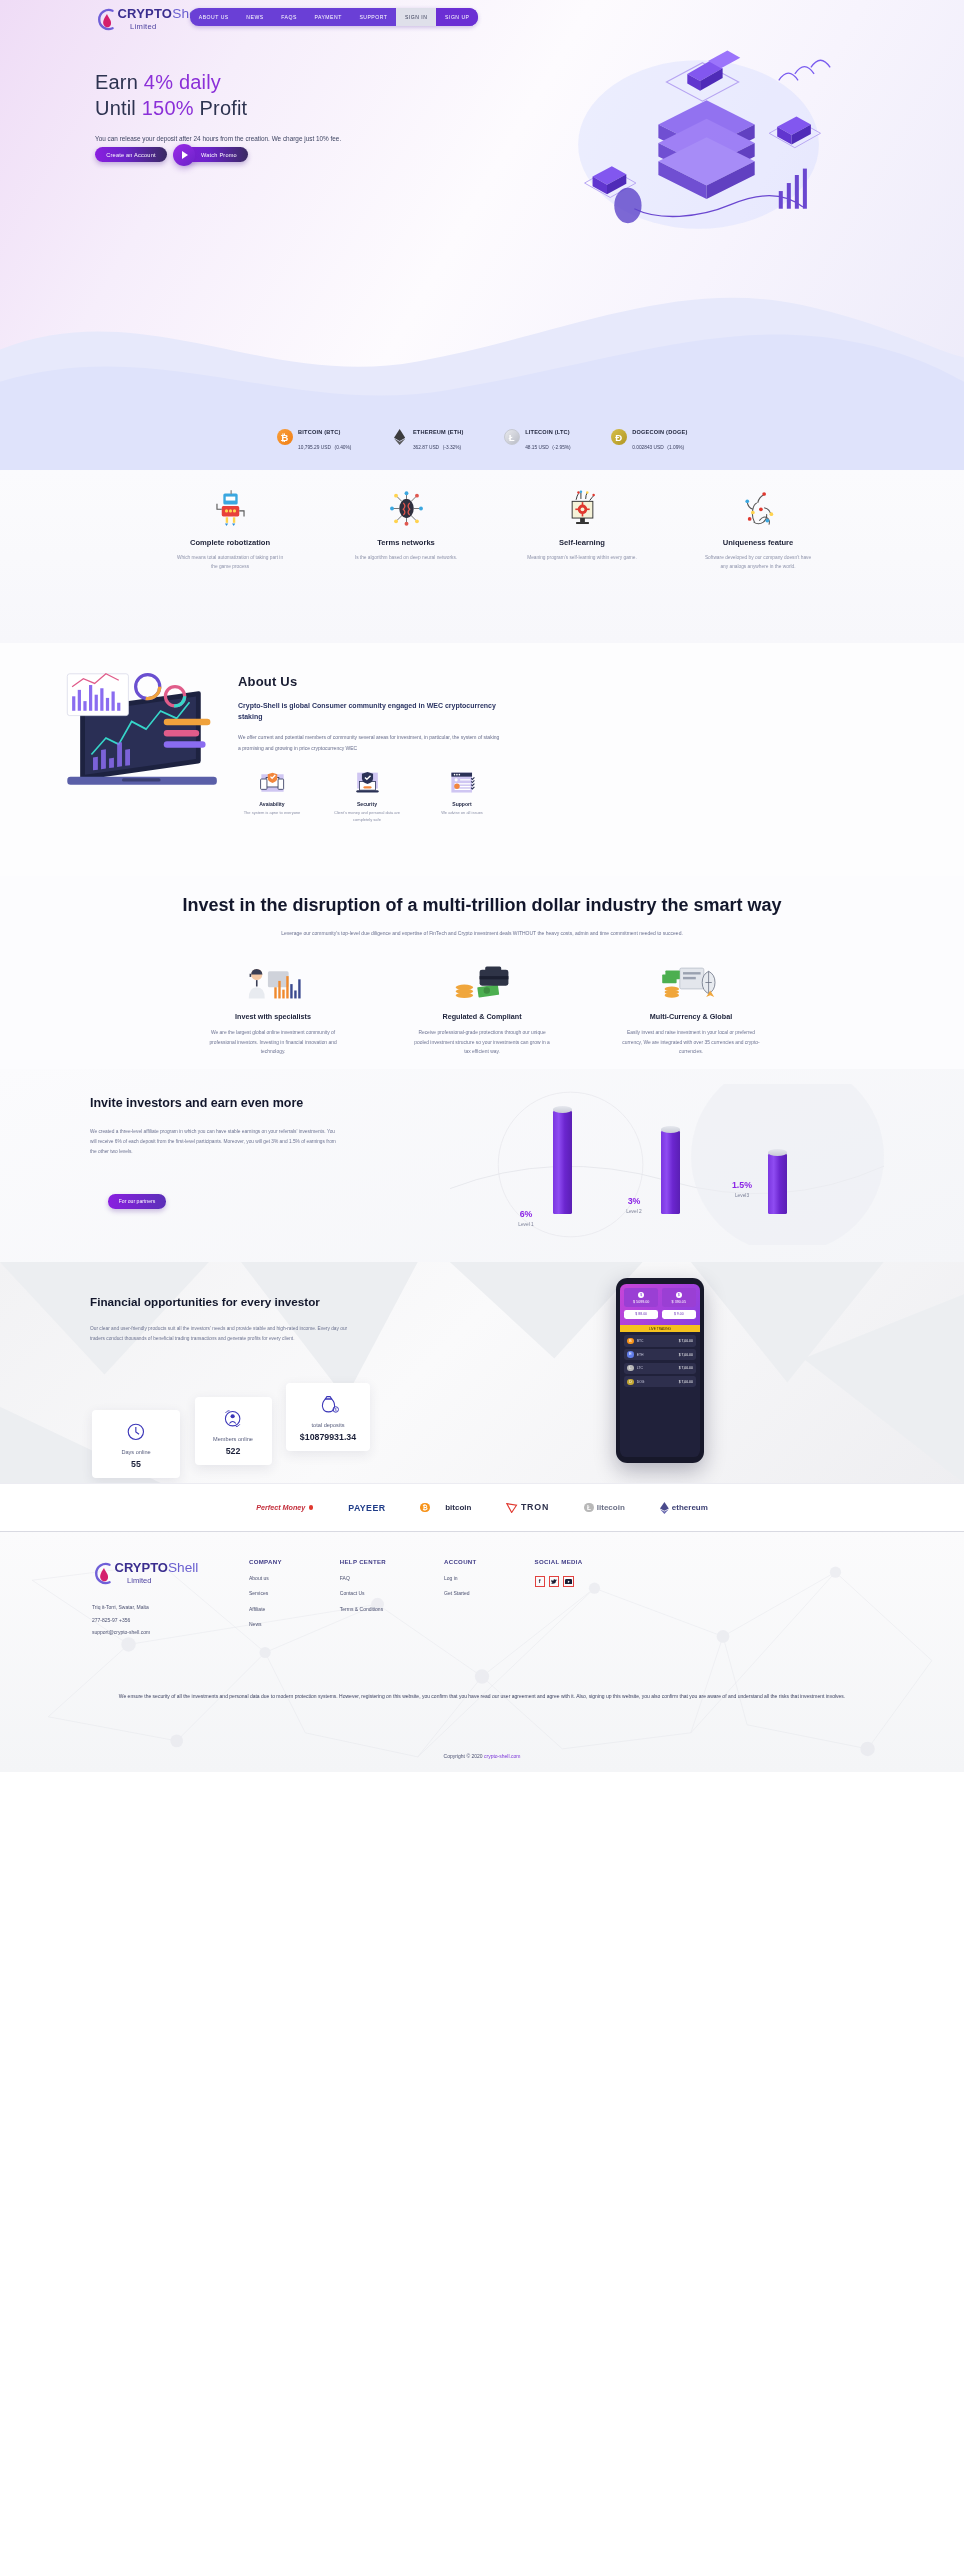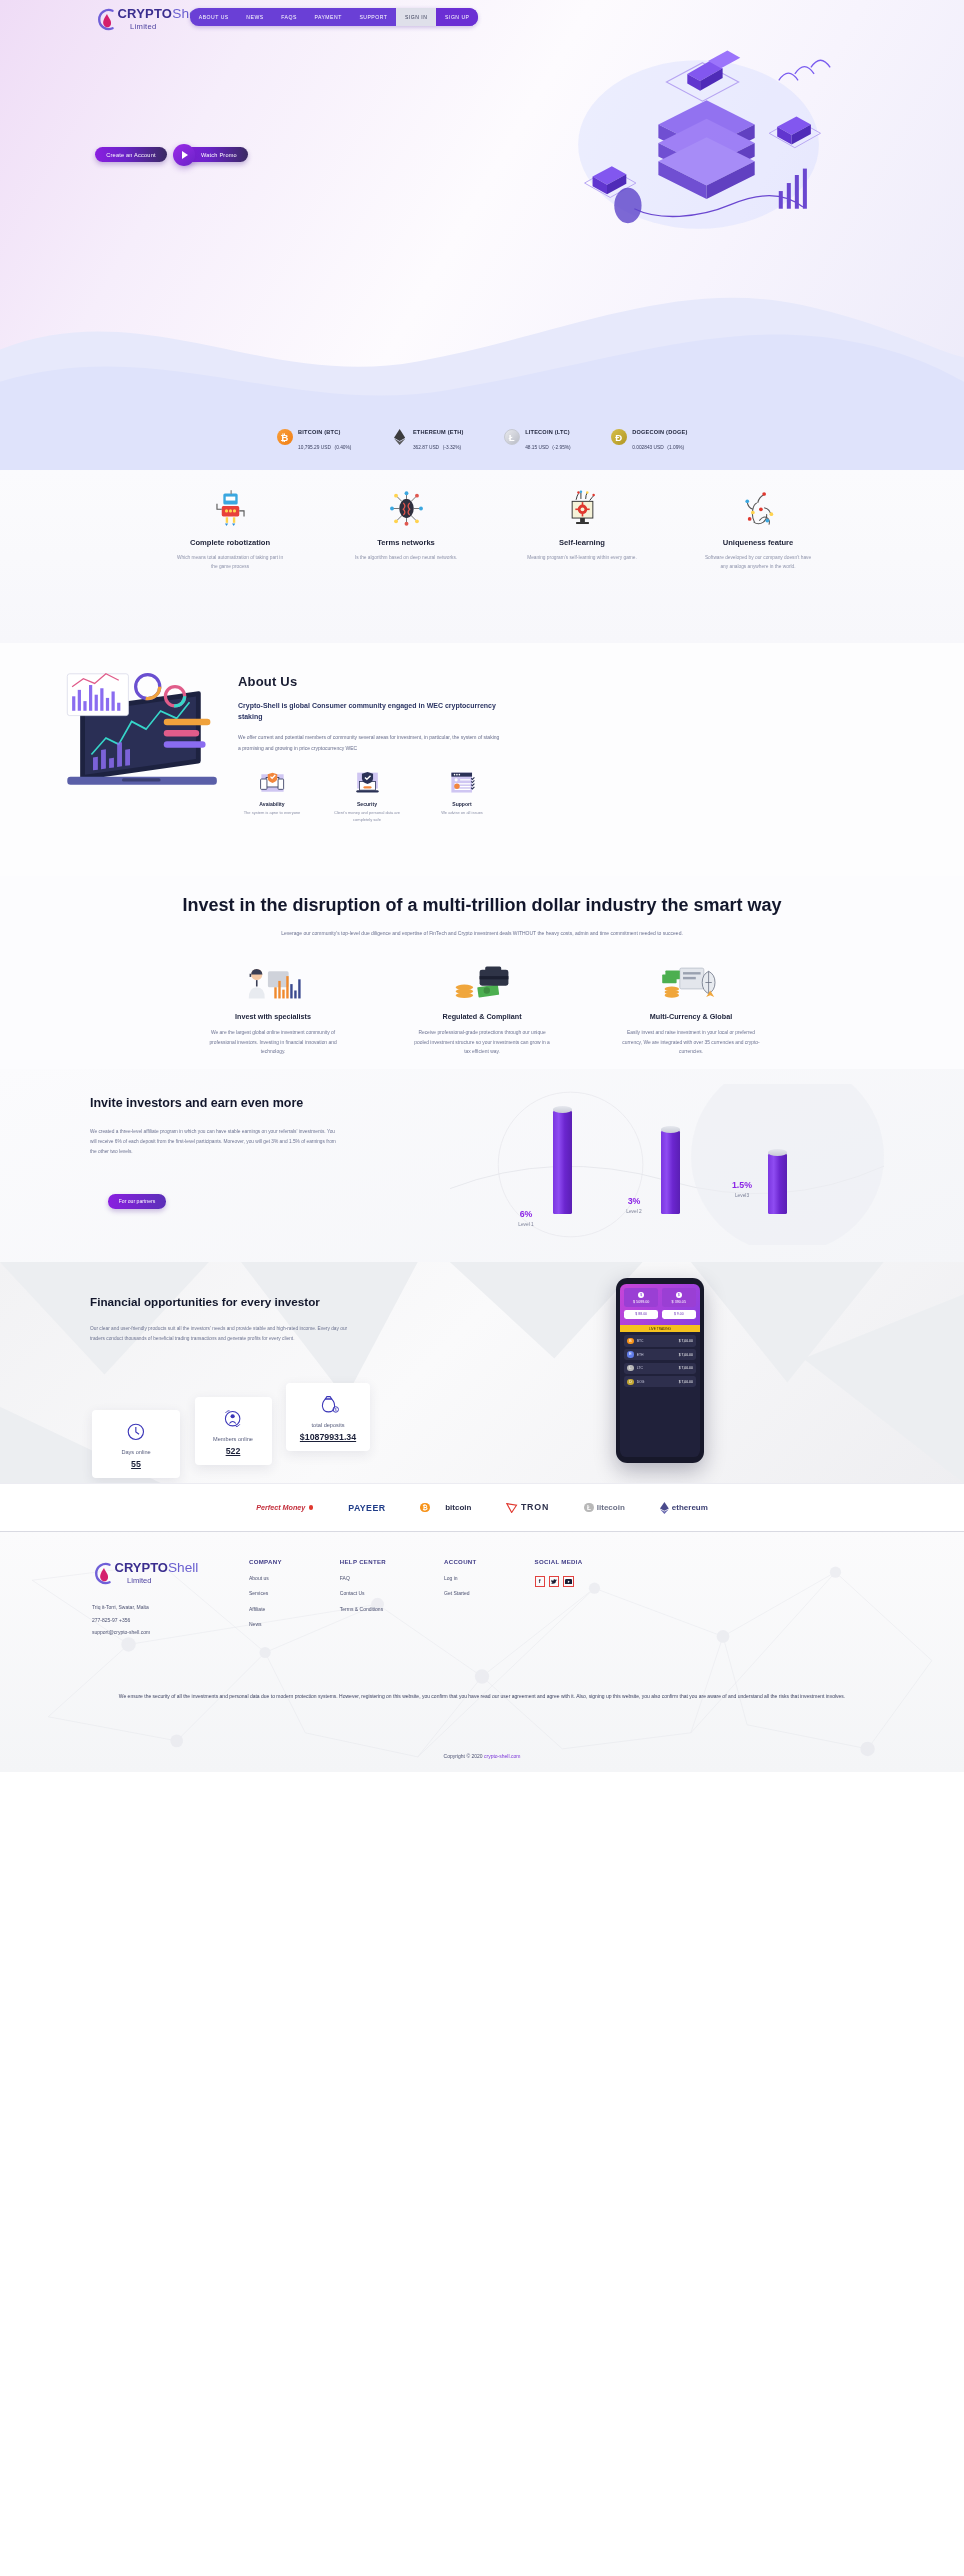--- a/index.html
+++ b/index.html
@@ -126,21 +126,21 @@
 
   
   #stats { height:221px; background:linear-gradient(135deg,#f2f2f4,#fafafb 45%,#eeeef1); overflow:hidden; }
   .st-copy { position:absolute; left:90px; top:32px; width:265px; }
   .st-copy h2 { font-size:11.7px; font-weight:700; color:#13172c; line-height:1.42; }
   .st-copy p { margin-top:13px; font-size:4.8px; line-height:2.1; color:#6d7390; }
   .cards { position:absolute; left:92px; top:121px; display:flex; align-items:flex-end; gap:14.5px; }
   .card { background:#fff; border-radius:4px; box-shadow:0 3.2px 11.3px rgba(40,40,80,.09); text-align:center; padding:11.3px 6.4px 9.6px; }
   .card .ico { height:21px; display:flex; align-items:center; justify-content:center; }
   .card .lab { margin-top:6.4px; font-size:5.6px; color:#565c7c; }
-  .card .val { margin-top:4px; font-size:8.8px; font-weight:700; color:#1b2039;text-decoration:underline; }
+  .card .val { margin-top:4px; font-size:8.8px; font-weight:700; color:#1b2039; }
   .phone { position:absolute; left:616px; top:16px; width:88px; height:185px;
     background:#17182a; border-radius:11.3px; padding:5.6px 4px; box-shadow:0 8px 21px rgba(20,20,50,.3); }
   .phone .scr { width:100%; height:100%; border-radius:6.4px; overflow:hidden; background:#20213a; }
 
   
   #payments { height:48px; background:#fff; border-top:0.8px solid #ececf2; display:flex; align-items:center; justify-content:center; gap:35px; }
   .pay { font-size:8px; display:flex; align-items:center; gap:3.2px; white-space:nowrap; }
 
   
   #footer { height:241px; background:linear-gradient(180deg,#fbfbfc,#f4f5f7); overflow:hidden; border-top:0.8px solid #d9dae2; }
@@ -179,20 +179,27 @@
   <nav class="navbar">
     <a href="#">ABOUT US</a>
     <a href="#">NEWS</a>
     <a href="#">FAQS</a>
     <a href="#">PAYMENT</a>
     <a href="#">SUPPORT</a>
     <a href="#" class="signin">SIGN IN</a>
     <a href="#" class="signup">SIGN UP</a>
   </nav>
 
+  <div class="hero-copy">
+    <h1>
+      <span>Earn </span><span class="hl">4% daily</span><br>
+      <span>Until </span><span class="hl">150%</span><span> Profit</span>
+    </h1>
+    <p>You can release your deposit after 24 hours from the creation. We charge just 10% fee.</p>
+  </div>
 
   <div class="hero-btns">
     <div class="btn-pill">Create an Account</div>
     <div class="btn-pill btn-promo">
       <span class="play-circle">
           <span class="play-tri"></span>
         </span>
       <span>Watch Promo</span>
     </div>
   </div>

